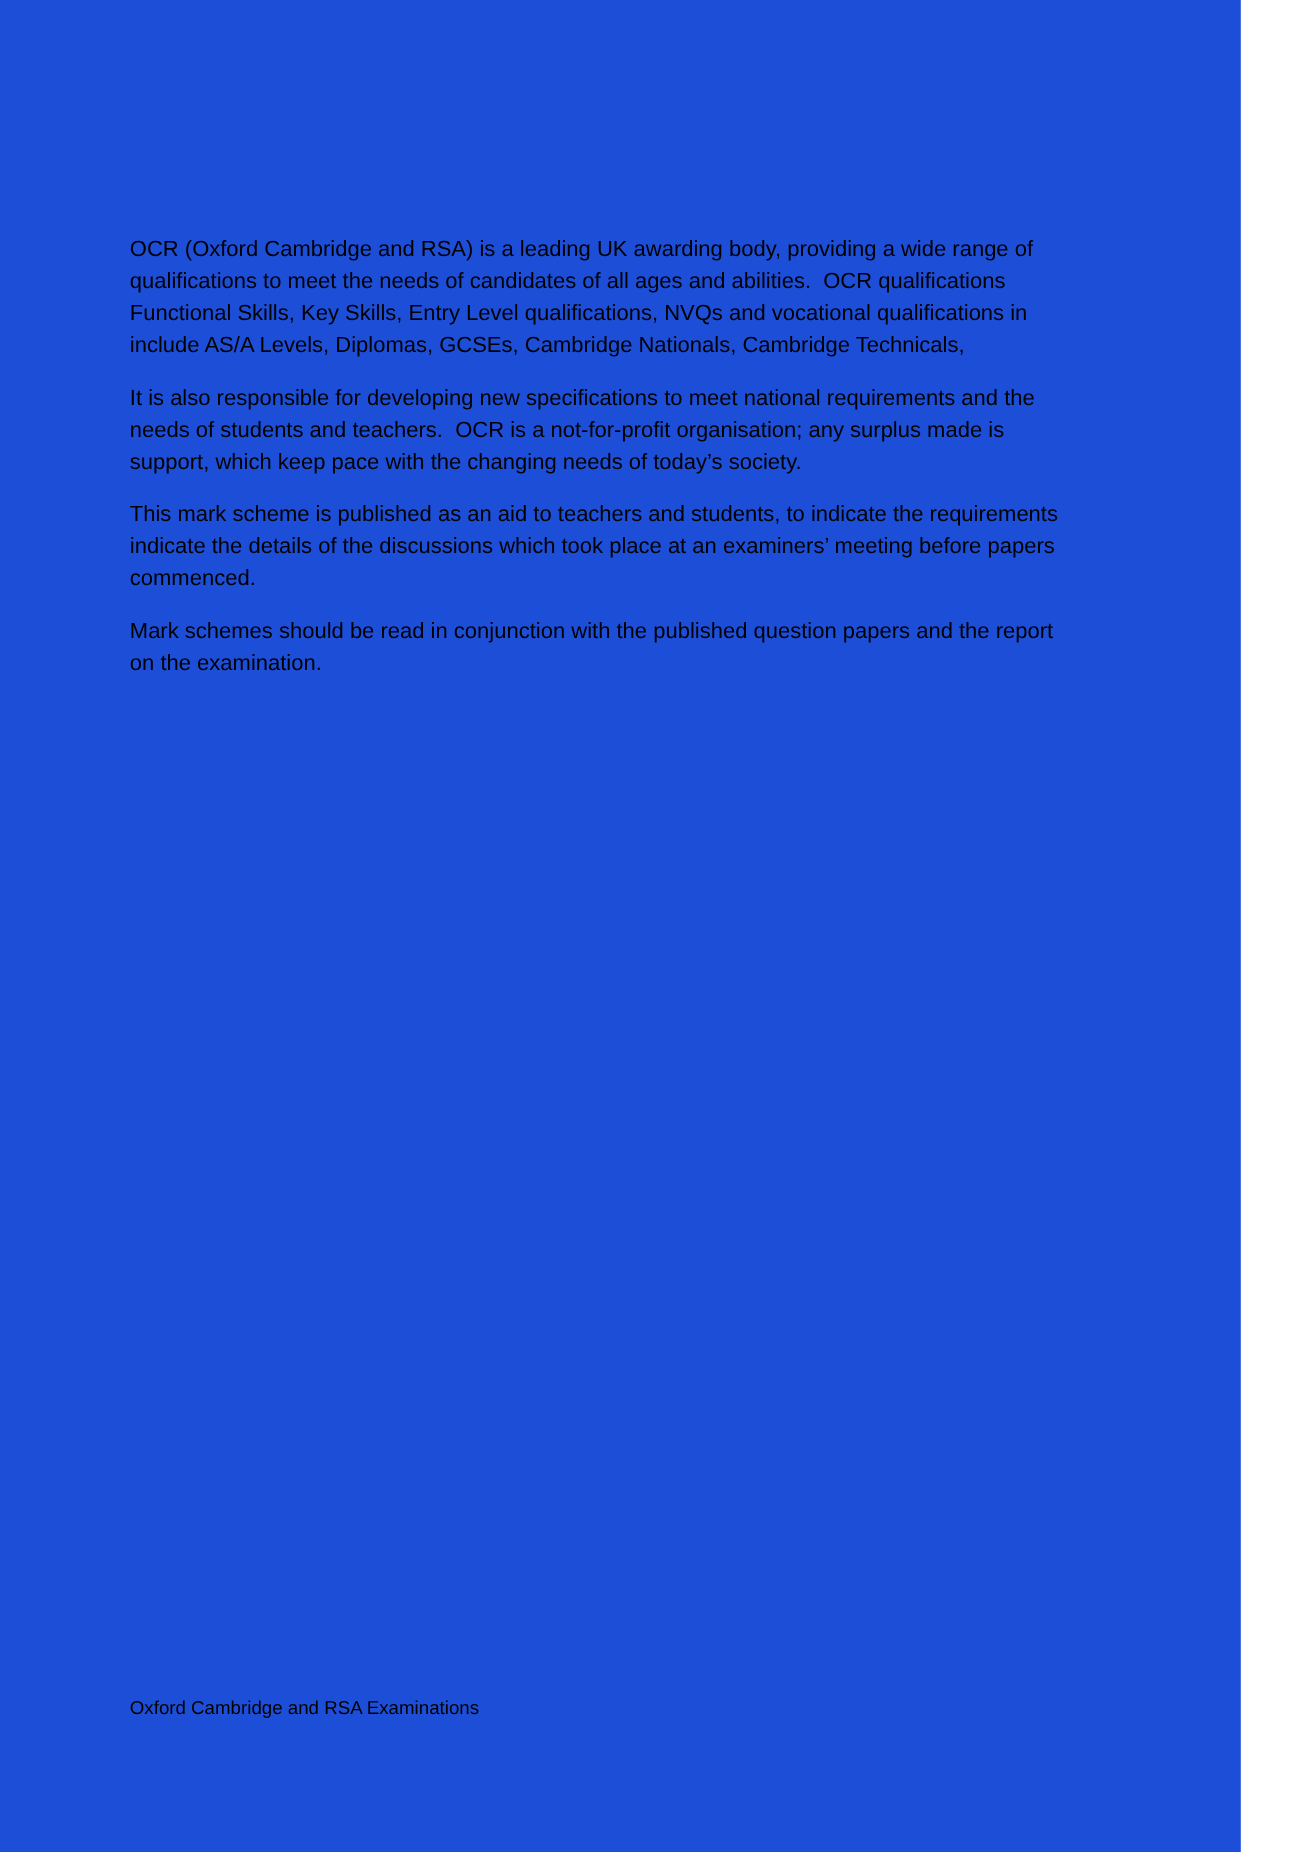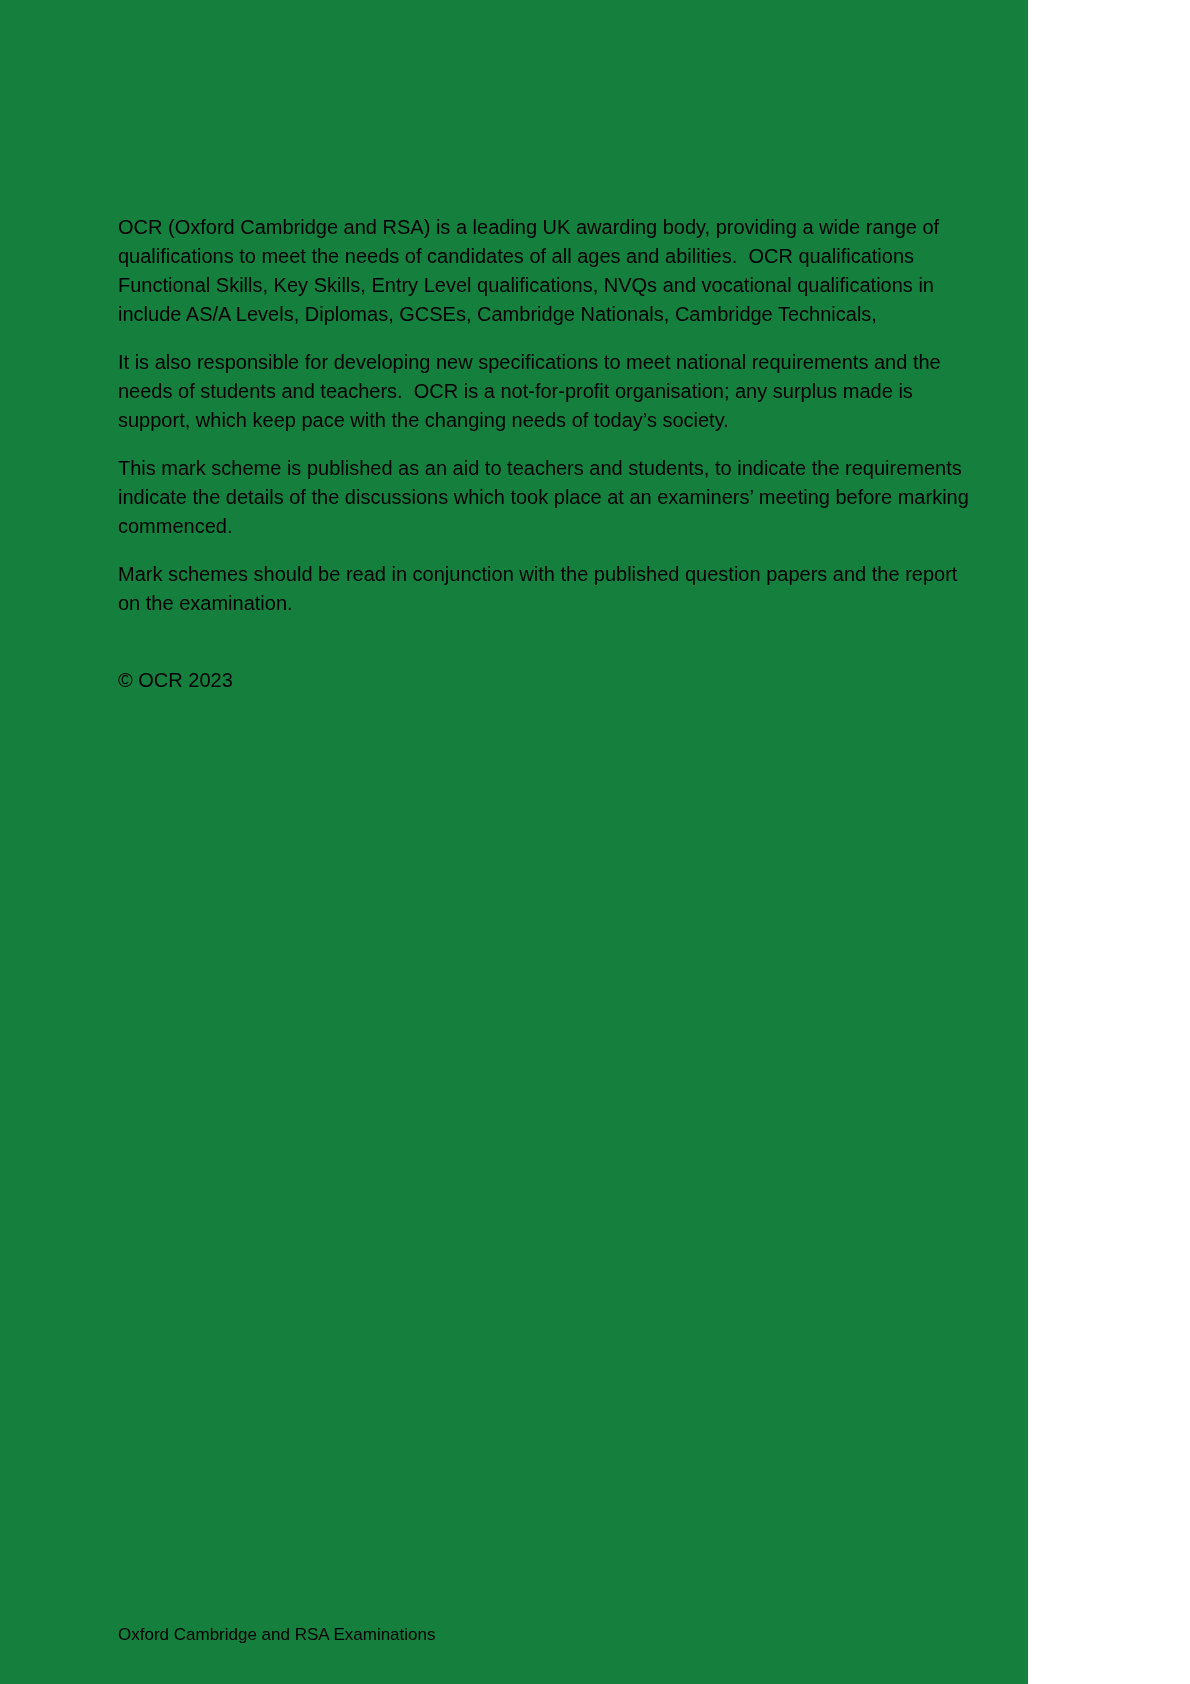--- a/index.html
+++ b/index.html
@@ -12,23 +12,23 @@
       background: #ffffff;
       font-family: "Liberation Sans", sans-serif;
       color: #000000;
       position: relative;
       overflow: hidden;
     }
     .page {
       position: absolute;
       left: 0;
       top: 0;
-      width: 1028px;
+      width: 1128px;
       height: 1684px;
-      background: #15803d;
+      background: #1d4ed8;
     }
     .content {
       position: absolute;
       left: 118px;
       top: 213px;
       width: 1000px;
     }
     .para {
       margin: 0 0 19px 0;
       font-size: 20px;
@@ -40,21 +40,21 @@
     }
     .copyright {
       margin: 48px 0 0 0;
       font-size: 20px;
       line-height: 29px;
       white-space: pre;
     }
     .footer {
       position: absolute;
       left: 118px;
-      top: 1625px;
+      top: 1543px;
       font-size: 17px;
       line-height: 20px;
       white-space: pre;
     }
   </style>
 </head>
 <body>
 
 <div class="page">
   <main class="content">
@@ -67,28 +67,27 @@
     </p>
 
     <p class="para">
       <span class="ln">It is also responsible for developing new specifications to meet national requirements and the</span>
       <span class="ln">needs of students and teachers.  OCR is a not-for-profit organisation; any surplus made is</span>
       <span class="ln">support, which keep pace with the changing needs of today’s society.</span>
     </p>
 
     <p class="para">
       <span class="ln">This mark scheme is published as an aid to teachers and students, to indicate the requirements</span>
-      <span class="ln">indicate the details of the discussions which took place at an examiners’ meeting before marking</span>
+      <span class="ln">indicate the details of the discussions which took place at an examiners’ meeting before papers</span>
       <span class="ln">commenced.</span>
     </p>
 
 
     <p class="para">
       <span class="ln">Mark schemes should be read in conjunction with the published question papers and the report</span>
       <span class="ln">on the examination.</span>
     </p>
 
-    <p class="copyright">© OCR 2023</p>
 
   </main>
 
   <footer class="footer">Oxford Cambridge and RSA Examinations</footer>
 </div>
 
 </body></html>

